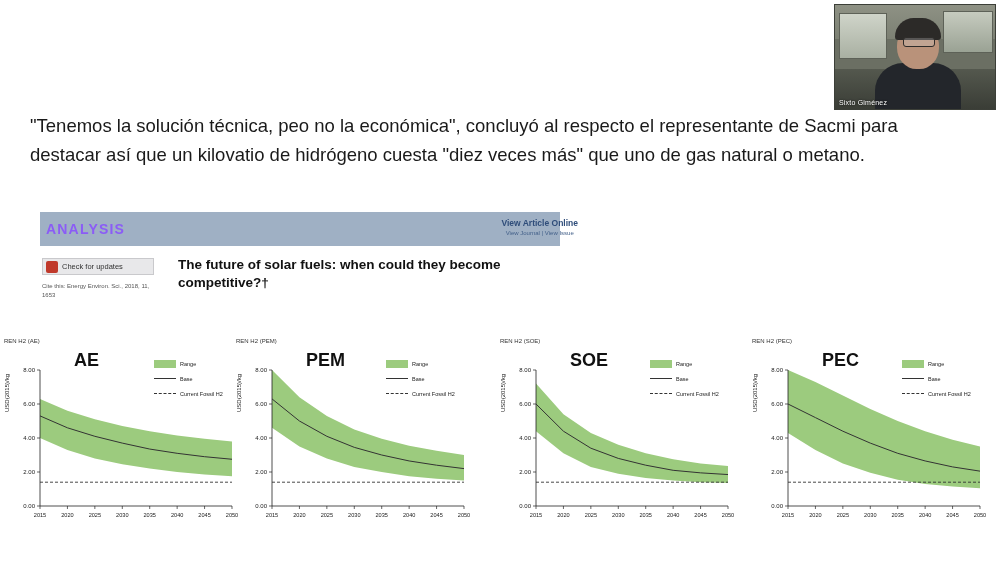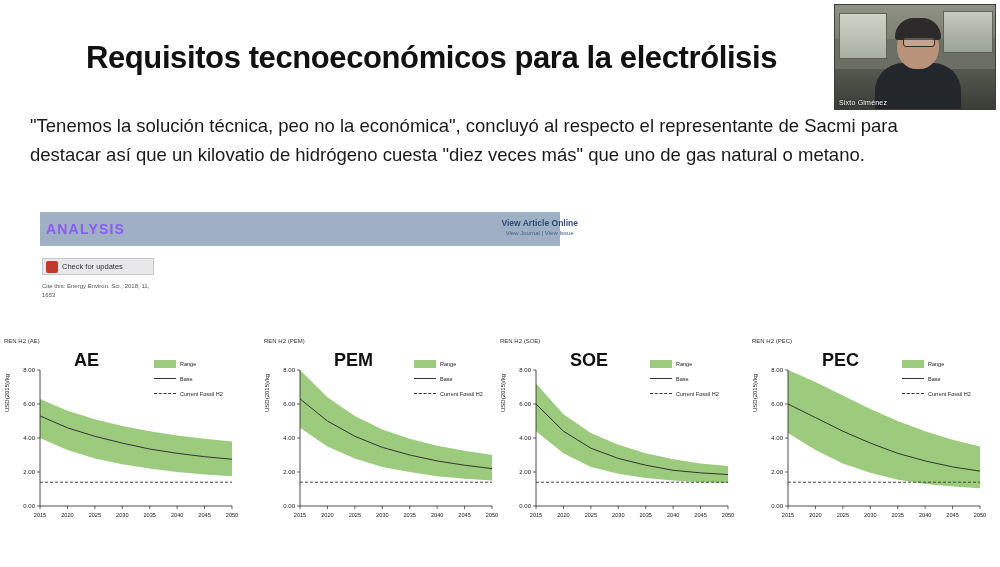--- a/index.html
+++ b/index.html
@@ -264,21 +264,20 @@
     font-size: 6px;
     color: #222;
     white-space: nowrap;
   }
 </style>
 </head>
 <body>
 
 <div id="slide">
 
-  <div id="title">Requisitos tecnoeconómicos para la electrólisis</div>
 
   <div id="paragraph">"Tenemos la solución técnica, peo no la económica", concluyó al respecto el representante de Sacmi para destacar así que un kilovatio de hidrógeno cuesta "diez veces más" que uno de gas natural o metano.</div>
 
   <div id="webcam">
     <div class="wall-top"></div>
     <div class="window"></div>
     <div class="window2"></div>
     <div class="desk"></div>
     <div class="person-body"></div>
     <div class="person-head"></div>
@@ -292,20 +291,21 @@
     <div class="analysis-label">ANALYSIS</div>
     <div class="view-article">
       <span>View Article Online</span>
       <div class="view-sub">View Journal | View Issue</div>
     </div>
     <div class="updates-badge">
       <span class="dot"></span>
       <span class="txt">Check for updates</span>
     </div>
     <div class="cite">Cite this: Energy Environ. Sci., 2018, 11, 1653</div>
+    <div class="art-title">The future of solar fuels: when could they become competitive?†</div>
   </div>
 
   <div id="charts">
       <div class="chart-panel" style="left: 0px;">
         <div class="panel-id">REN H2 (AE)</div>
         <div class="panel-title">AE</div>
         <div class="legend">
           <div class="row">
             <span class="swatch-range"></span>
             <span class="lbl">Range</span>
@@ -348,21 +348,21 @@
             <text x="171.14285714285714" y="157" text-anchor="middle" font-size="5.6" font-family="&quot;Liberation Sans&quot;, sans-serif" fill="#222">2040</text>
             <line x1="198.57142857142856" x2="198.57142857142856" y1="146" y2="149" stroke="#222" stroke-width="0.7"></line>
             <text x="198.57142857142856" y="157" text-anchor="middle" font-size="5.6" font-family="&quot;Liberation Sans&quot;, sans-serif" fill="#222">2045</text>
             <line x1="226" x2="226" y1="146" y2="149" stroke="#222" stroke-width="0.7"></line>
             <text x="226" y="157" text-anchor="middle" font-size="5.6" font-family="&quot;Liberation Sans&quot;, sans-serif" fill="#222">2050</text>
             <polyline points="34,55.900000000000006 61.42857142857143,67.80000000000001 88.85714285714286,76.30000000000001 116.28571428571428,83.1 143.71428571428572,89.05000000000001 171.14285714285714,93.30000000000001 198.57142857142856,96.69999999999999 226,99.25" fill="none" stroke="#333333" stroke-width="1"></polyline>
             <line x1="34" x2="226" y1="122.19999999999999" y2="122.19999999999999" stroke="#333333" stroke-width="0.9" stroke-dasharray="3,2"></line>
           </svg>
         </div>
       </div>
-      <div class="chart-panel" style="left: 260px;">
+      <div class="chart-panel" style="left: 232px;">
         <div class="panel-id">REN H2 (PEM)</div>
         <div class="panel-title">PEM</div>
         <div class="legend">
           <div class="row">
             <span class="swatch-range"></span>
             <span class="lbl">Range</span>
           </div>
           <div class="row">
             <span class="swatch-base"></span>
             <span class="lbl">Base</span>

